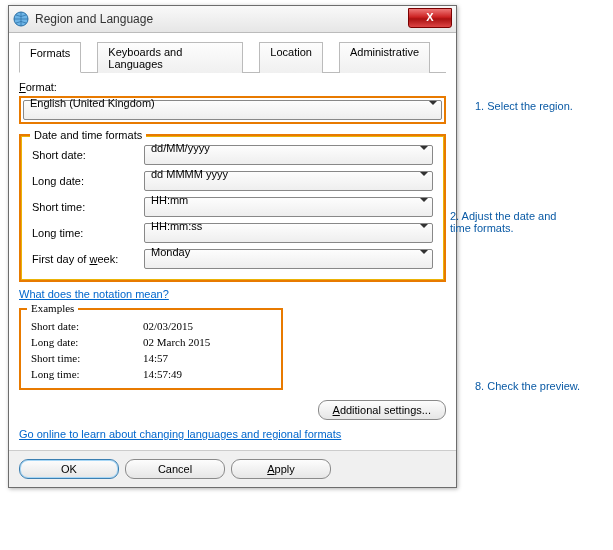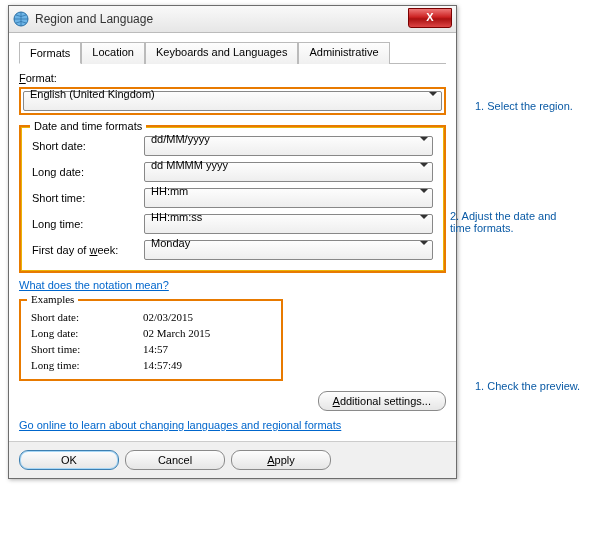--- a/index.html
+++ b/index.html
@@ -57,21 +57,21 @@
   .tabs {
     display: flex;
     border-bottom: 1px solid #bbb;
     margin-bottom: 8px;
   }
   .tab {
     padding: 3px 10px;
     border: 1px solid #bbb;
     border-bottom: none;
     background: linear-gradient(#fdfdfd, #f0f0f0);
-    margin-right: 0px;
+    margin-right: 16px;
     position: relative;
     top: 1px;
     font-size: 11px;
   }
   .tab.active {
     background: #fff;
     border-bottom: 1px solid #fff;
     top: 1px;
     padding: 4px 10px;
   }
@@ -189,22 +189,22 @@
     </svg>
     <span class="title">Region and Language</span>
     <div class="close-btn">
       <span>X</span>
     </div>
   </div>
 
   <div class="content">
     <div class="tabs">
       <div class="tab active"><span>Formats</span></div>
+      <div class="tab"><span>Keyboards and Languages</span></div>
       <div class="tab"><span>Location</span></div>
-      <div class="tab"><span>Keyboards and Languages</span></div>
       <div class="tab"><span>Administrative</span></div>
     </div>
 
     <span class="label"><u>F</u><span>ormat:</span></span>
     <div class="highlight-orange">
       <div class="dropdown">
         <span>English (United Kingdom)</span>
         <span class="arrow"></span>
       </div>
     </div>
@@ -285,13 +285,13 @@
 
   <div class="footer">
     <div class="btn primary" style="min-width:70px"><span>OK</span></div>
     <div class="btn" style="min-width:70px"><span>Cancel</span></div>
     <div class="btn" style="min-width:70px"><u>A</u><span>pply</span></div>
   </div>
 </div>
 
 <div class="annotation" style="left:475px; top:100px;">1. Select the region.</div>
 <div class="annotation" style="left:450px; top:210px;">2. Adjust the date and time formats.</div>
-<div class="annotation" style="left:475px; top:380px;">1. Check the preview.</div>
+<div class="annotation" style="left:475px; top:380px;">8. Check the preview.</div>
 
 </body></html>

